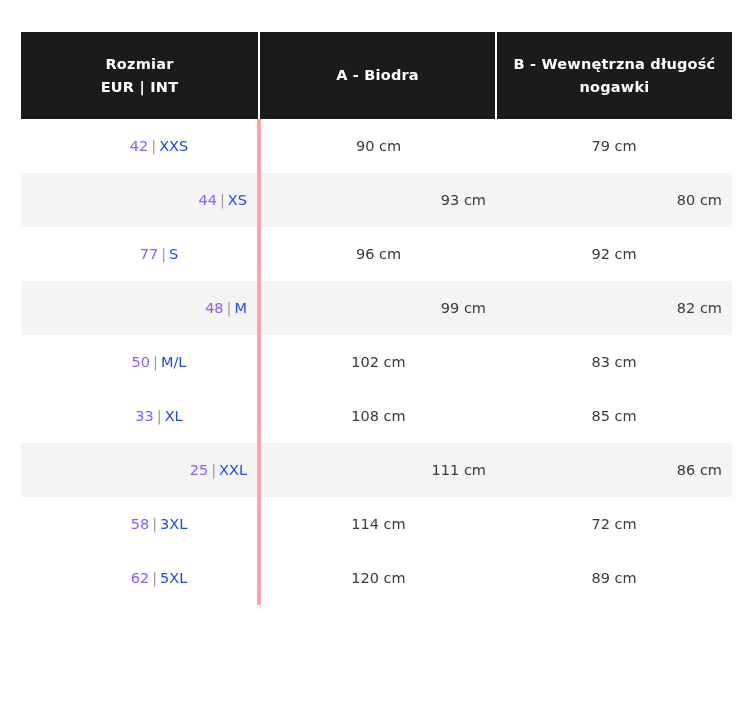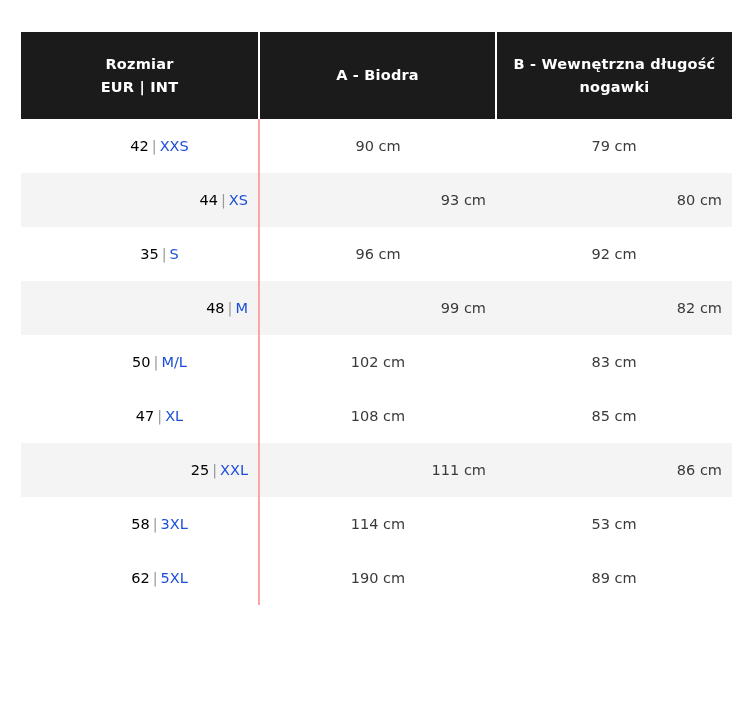--- a/index.html
+++ b/index.html
@@ -65,24 +65,24 @@
     background: #ffffff;
   }
   tbody tr.even td {
     background: #f4f4f4;
     text-align: right;
   }
   tbody td.first-col {
     position: relative;
   }
   tbody td.sep-col {
-    border-left: 2px solid #fca5a5;
+    border-left: 4px solid #fca5a5;
   }
   .eur {
-    color: #000000;
+    color: #8b5cf6;
     margin-left: 40px;
   }
   .pipe {
     color: #9a9a9a;
     padding: 0 3px;
   }
   .int {
     color: #1d4ed8;
   }
 </style>
@@ -116,49 +116,49 @@
         <td class="first-col"><span class="eur">42</span><span class="pipe">|</span><span class="int">XXS</span></td>
         <td class="sep-col">90 cm</td>
         <td>79 cm</td>
       </tr>
       <tr class="even">
         <td class="first-col"><span class="eur">44</span><span class="pipe">|</span><span class="int">XS</span></td>
         <td class="sep-col">93 cm</td>
         <td>80 cm</td>
       </tr>
       <tr class="odd">
-        <td class="first-col"><span class="eur">35</span><span class="pipe">|</span><span class="int">S</span></td>
+        <td class="first-col"><span class="eur">77</span><span class="pipe">|</span><span class="int">S</span></td>
         <td class="sep-col">96 cm</td>
         <td>92 cm</td>
       </tr>
       <tr class="even">
         <td class="first-col"><span class="eur">48</span><span class="pipe">|</span><span class="int">M</span></td>
         <td class="sep-col">99 cm</td>
         <td>82 cm</td>
       </tr>
       <tr class="odd">
         <td class="first-col"><span class="eur">50</span><span class="pipe">|</span><span class="int">M/L</span></td>
         <td class="sep-col">102 cm</td>
         <td>83 cm</td>
       </tr>
       <tr class="odd">
-        <td class="first-col"><span class="eur">47</span><span class="pipe">|</span><span class="int">XL</span></td>
+        <td class="first-col"><span class="eur">33</span><span class="pipe">|</span><span class="int">XL</span></td>
         <td class="sep-col">108 cm</td>
         <td>85 cm</td>
       </tr>
       <tr class="even">
         <td class="first-col"><span class="eur">25</span><span class="pipe">|</span><span class="int">XXL</span></td>
         <td class="sep-col">111 cm</td>
         <td>86 cm</td>
       </tr>
       <tr class="odd">
         <td class="first-col"><span class="eur">58</span><span class="pipe">|</span><span class="int">3XL</span></td>
         <td class="sep-col">114 cm</td>
-        <td>53 cm</td>
+        <td>72 cm</td>
       </tr>
       <tr class="odd">
         <td class="first-col"><span class="eur">62</span><span class="pipe">|</span><span class="int">5XL</span></td>
-        <td class="sep-col">190 cm</td>
+        <td class="sep-col">120 cm</td>
         <td>89 cm</td>
       </tr>
     </tbody>
   </table>
 </div>
 
 </body></html>

